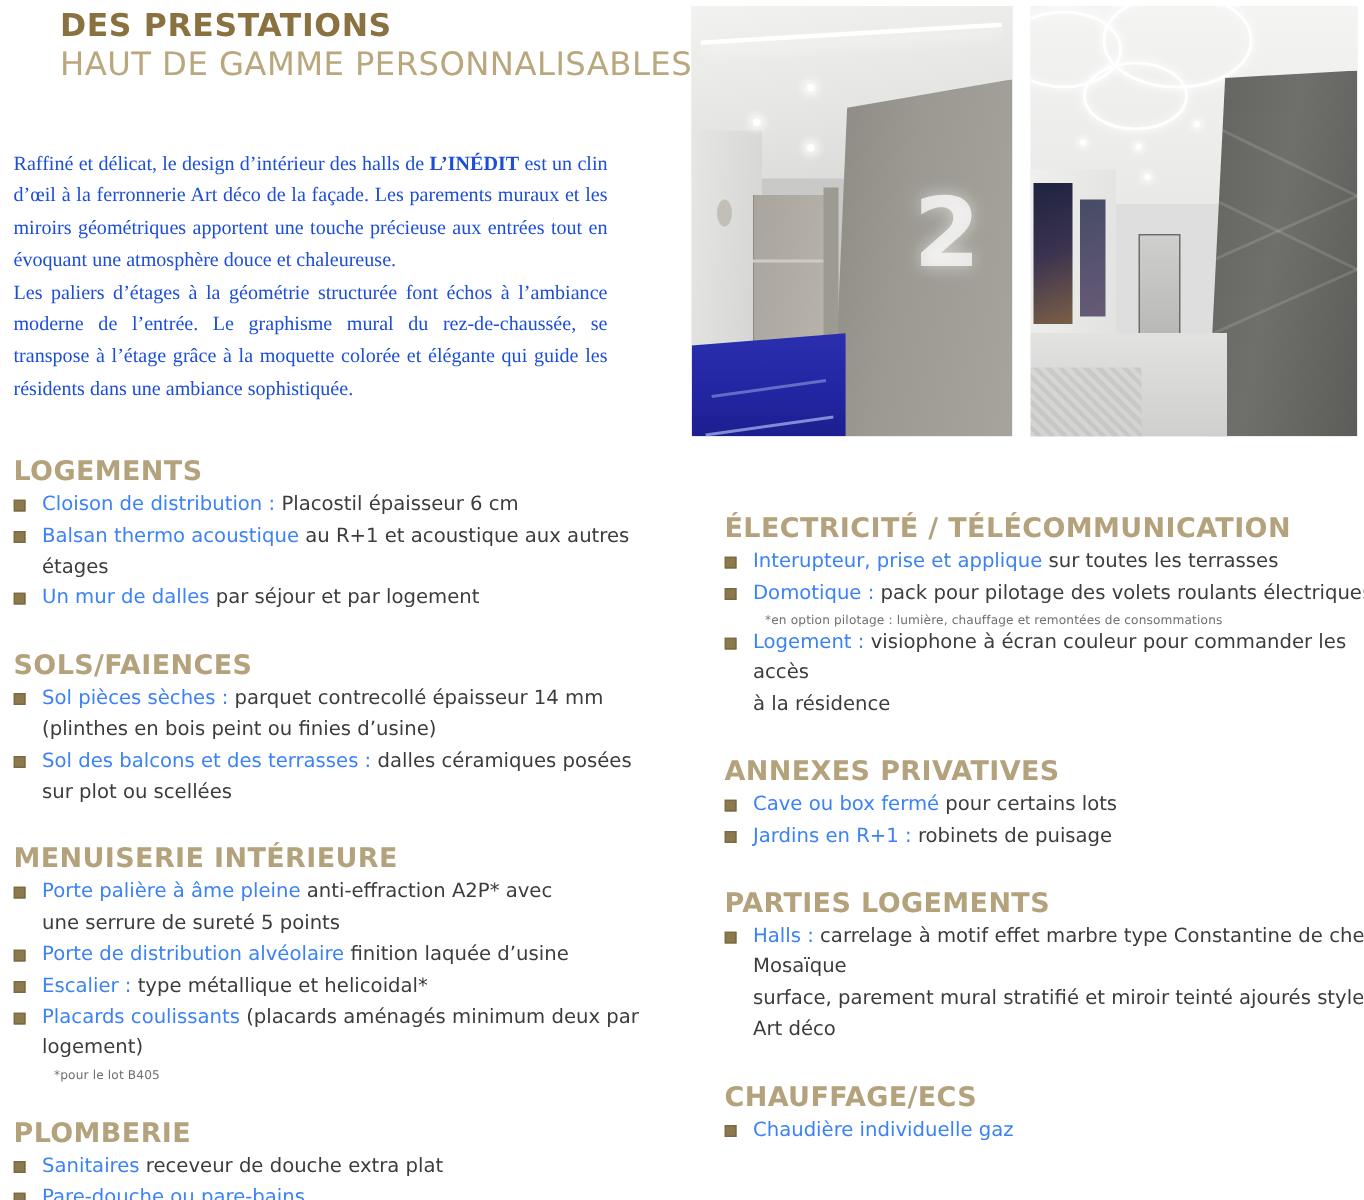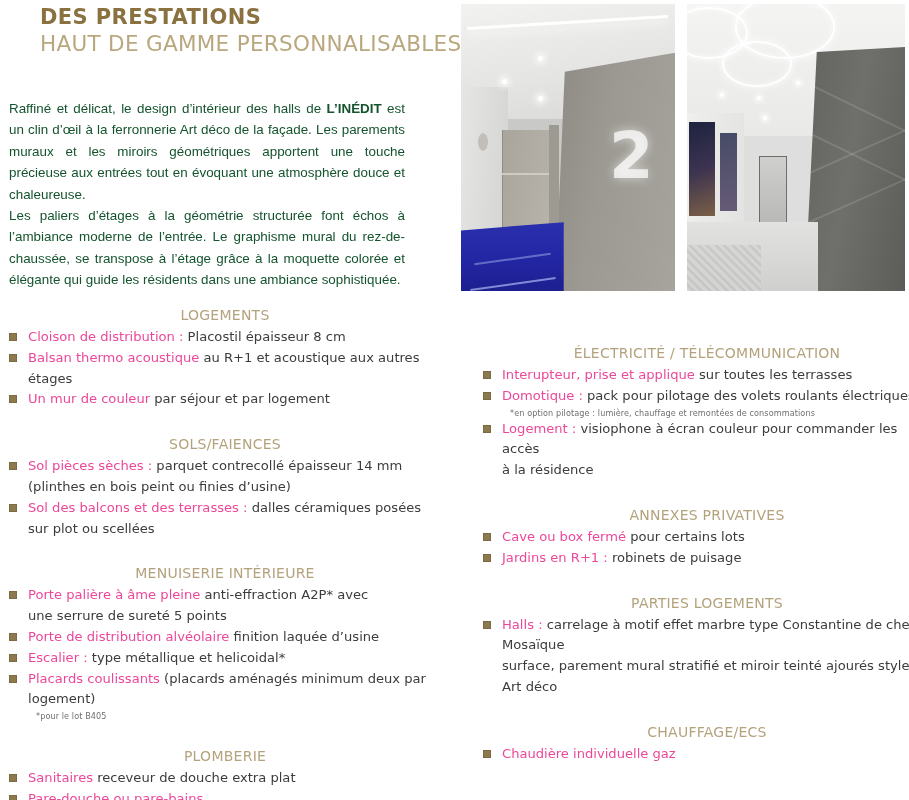--- a/index.html
+++ b/index.html
@@ -28,24 +28,24 @@
     font-size: 21.5px;
     letter-spacing: 0.3px;
     color: #b9a77e;
     line-height: 28px;
     white-space: nowrap;
   }
 
   
   .intro { position: absolute; left: 9px; top: 98px; width: 396px; }
   .intro p {
-    font-family: Liberation Sans, sans-serif;
+    font-family: Liberation Serif, serif;
     font-size: 13.4px;
     line-height: 21.4px;
-    color: #14532d;
+    color: #1d4ed8;
     text-align: justify;
     text-justify: inter-word;
   }
   .intro p .brand { font-weight: bold; }
   .intro p.p2 { margin-top: 0px; }
 
   
   .photo {
     position: absolute;
     overflow: hidden;
@@ -160,46 +160,45 @@
   }
 
   
   .col { position: absolute; }
   .col-left  { left: 9px;   top: 305px; width: 432px; }
   .col-right { left: 483px; top: 343px; width: 448px; }
 
   .sec { margin-bottom: 2px; }
   .sec-title {
     font-family: "DejaVu Sans", sans-serif;
-    font-weight: normal;
-    font-size: 14px;
+    font-weight: bold;
+    font-size: 18px;
     letter-spacing: 0.25px;
     color: #b4a27c;
     margin-bottom: 2px;
     line-height: 20px;
-    text-align: center;
   }
 
   ul.items { list-style: none; }
   ul.items li {
     position: relative;
     padding-left: 19px;
     font-family: "DejaVu Sans", sans-serif;
     font-size: 13.1px;
     line-height: 20.8px;
     color: #3c3c3c;
   }
   ul.items li .bullet {
     position: absolute;
     left: 0; top: 6px;
     width: 8px; height: 8px;
     background: #8c7a4e;
     box-shadow: inset 0 0 0 1px #7a6a42;
   }
-  .lead { color: #ec4899; }
+  .lead { color: #3b82f6; }
   .rest { color: #3c3c3c; }
   .cont { display: block; }
 
   .note {
     font-family: "DejaVu Sans", sans-serif;
     font-size: 8.1px;
     line-height: 12px;
     color: #6f6f6f;
     padding-left: 19px;
     letter-spacing: .1px;
@@ -264,23 +263,23 @@
       </div>
       <div class="floor-b"></div>
       <div class="floor-pat"></div>
     </div>
   </div>
 
   <div class="col col-left">
       <div class="sec">
         <div class="sec-title">LOGEMENTS</div>
         <ul class="items">
-          <li><span class="bullet"></span><span class="lead">Cloison de distribution :</span><span class="rest"> Placostil épaisseur 8 cm</span></li>
+          <li><span class="bullet"></span><span class="lead">Cloison de distribution :</span><span class="rest"> Placostil épaisseur 6 cm</span></li>
           <li><span class="bullet"></span><span class="lead">Balsan thermo acoustique</span><span class="rest"> au R+1 et acoustique aux autres étages</span></li>
-          <li><span class="bullet"></span><span class="lead">Un mur de couleur</span><span class="rest"> par séjour et par logement</span></li>
+          <li><span class="bullet"></span><span class="lead">Un mur de dalles</span><span class="rest"> par séjour et par logement</span></li>
         </ul>
       </div>
       <div class="sec-gap-m"></div>
       <div class="sec">
         <div class="sec-title">SOLS/FAIENCES</div>
         <ul class="items">
           <li><span class="bullet"></span><span class="lead">Sol pièces sèches :</span><span class="rest"> parquet contrecollé épaisseur 14 mm</span><span class="cont rest">(plinthes en bois peint ou finies d’usine)</span></li>
           <li><span class="bullet"></span><span class="lead">Sol des balcons et des terrasses :</span><span class="rest"> dalles céramiques posées</span><span class="cont rest">sur plot ou scellées</span></li>
         </ul>
       </div>

